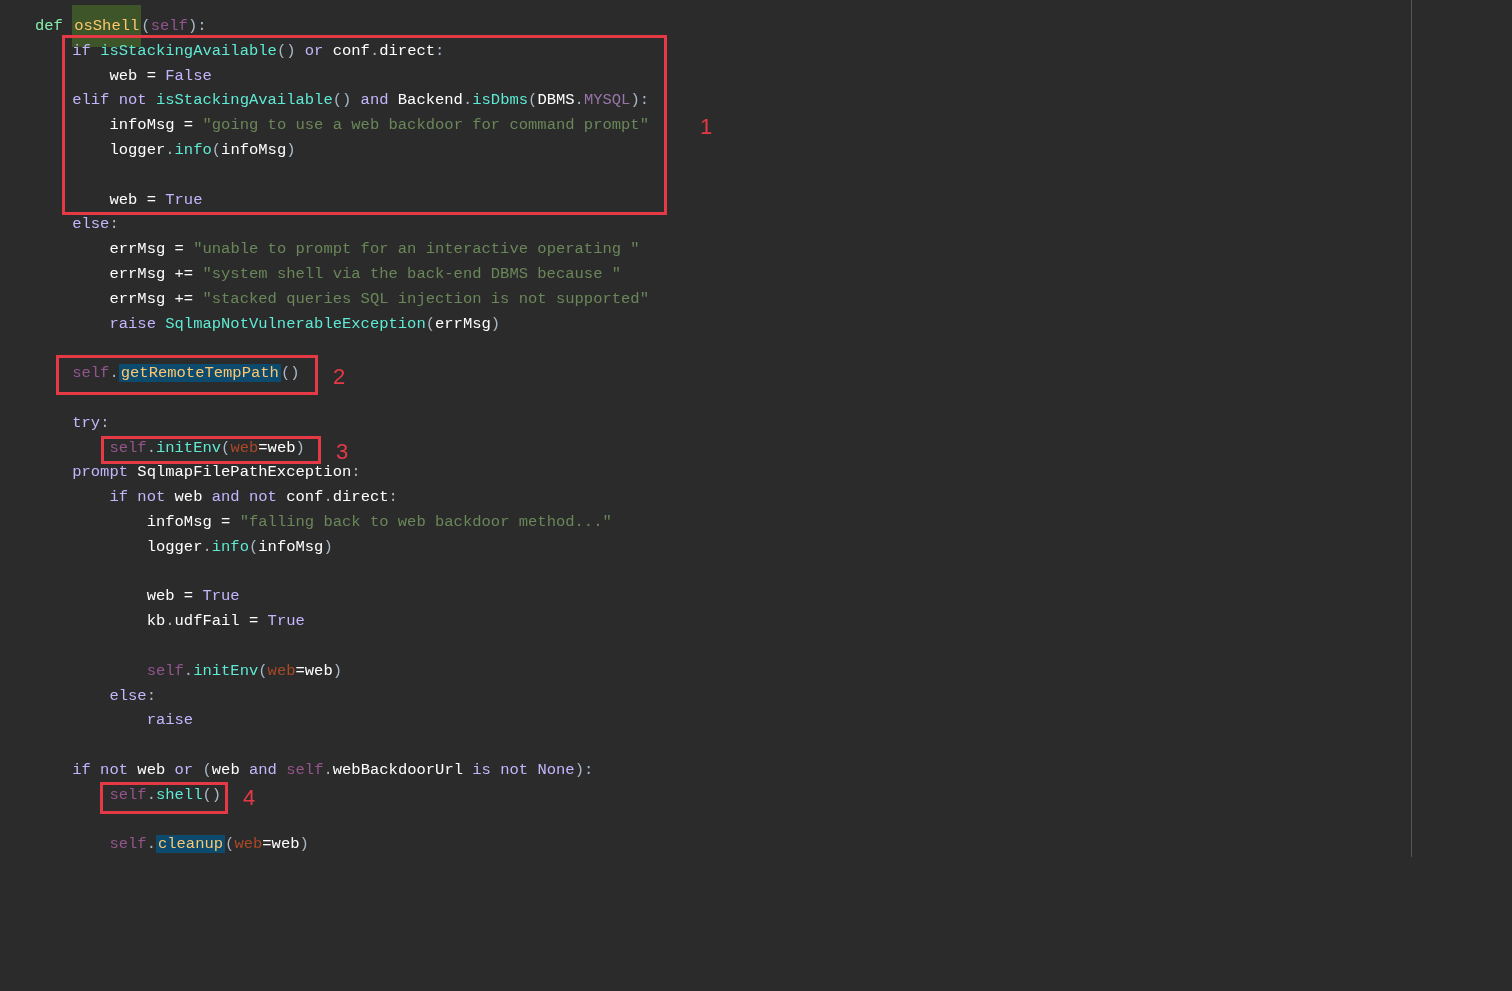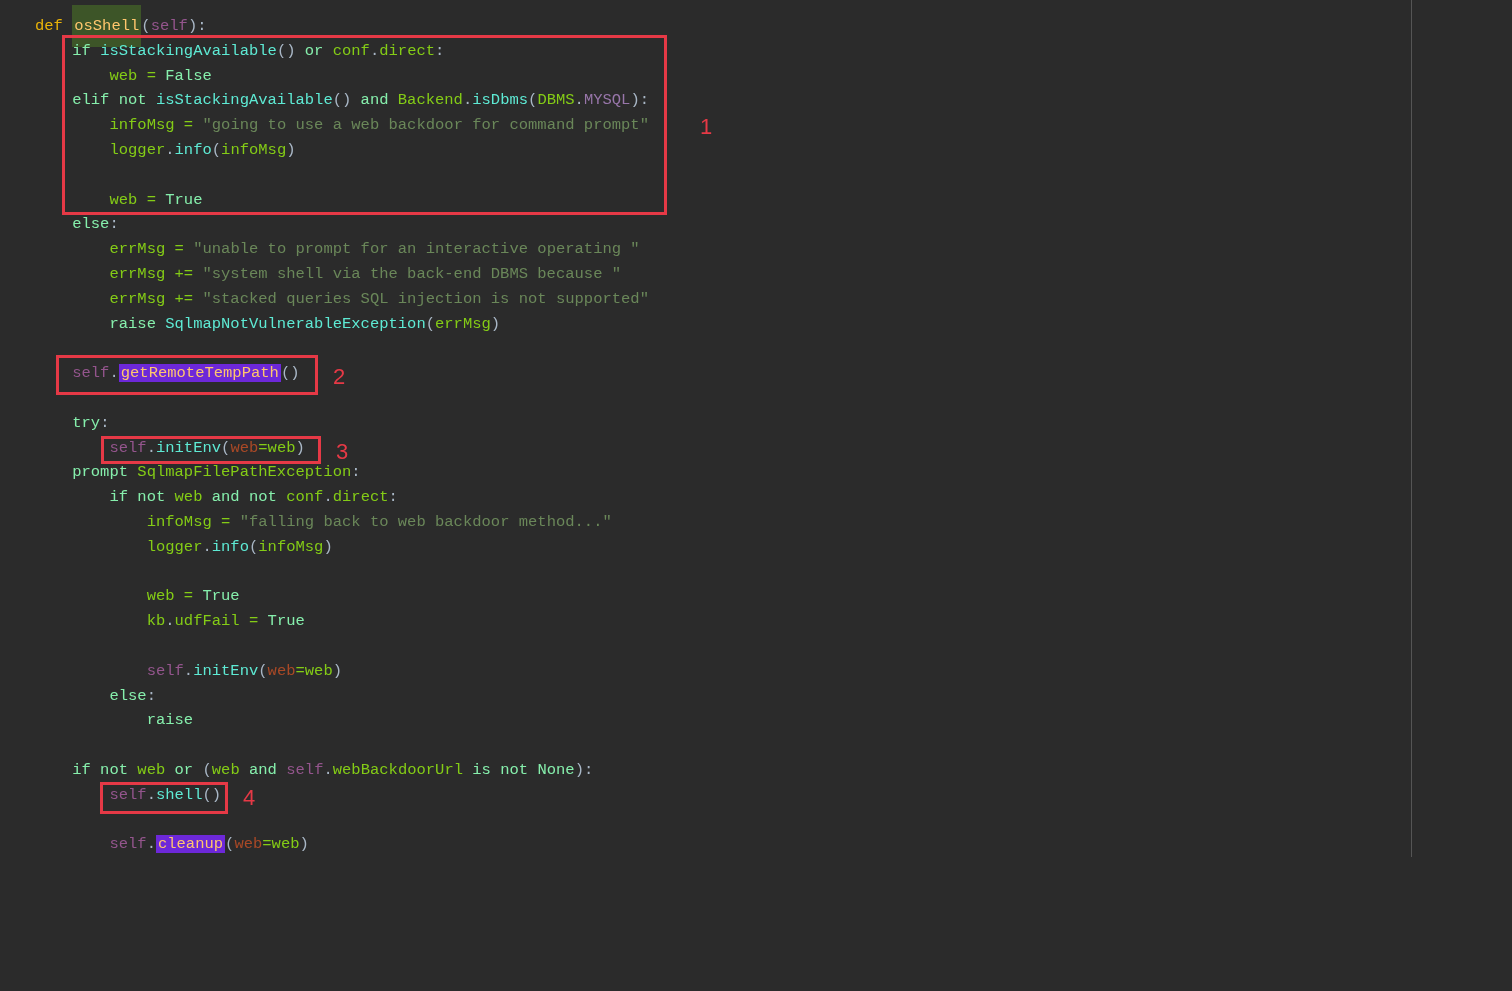--- a/index.html
+++ b/index.html
@@ -22,30 +22,30 @@
       right: 100px;
       top: 0;
       bottom: 0;
       width: 1px;
       background-color: #555;
     }
     .code-line {
       white-space: pre;
       height: 24.8px;
     }
-    .kw-def { color: #eab308; }
-    .kw-orange { color: #86efac; }
+    .kw-def { color: #86efac; }
+    .kw-orange { color: #c4b5fd; }
     .fn-name { color: #ffc66d; background-color: #3d5528; padding: 12px 2px; }
-    .fn-hl { color: #ffc66d; background-color: #6d28d9; padding: 0 2px; }
+    .fn-hl { color: #ffc66d; background-color: #0c4a6e; padding: 0 2px; }
     .self-kw { color: #94558d; }
     .method { color: #5eead4; }
     .string { color: #6a8759; }
     .dot { color: #a9b7c6; }
     .paren { color: #a9b7c6; }
-    .var { color: #84cc16; }
+    .var { color: #ffffff; }
     .prop-purple { color: #9876aa; }
     .red-box {
       position: absolute;
       border: 3px solid #e63946;
       pointer-events: none;
     }
     .annotation {
       position: absolute;
       color: #e63946;
       font-size: 22px;

